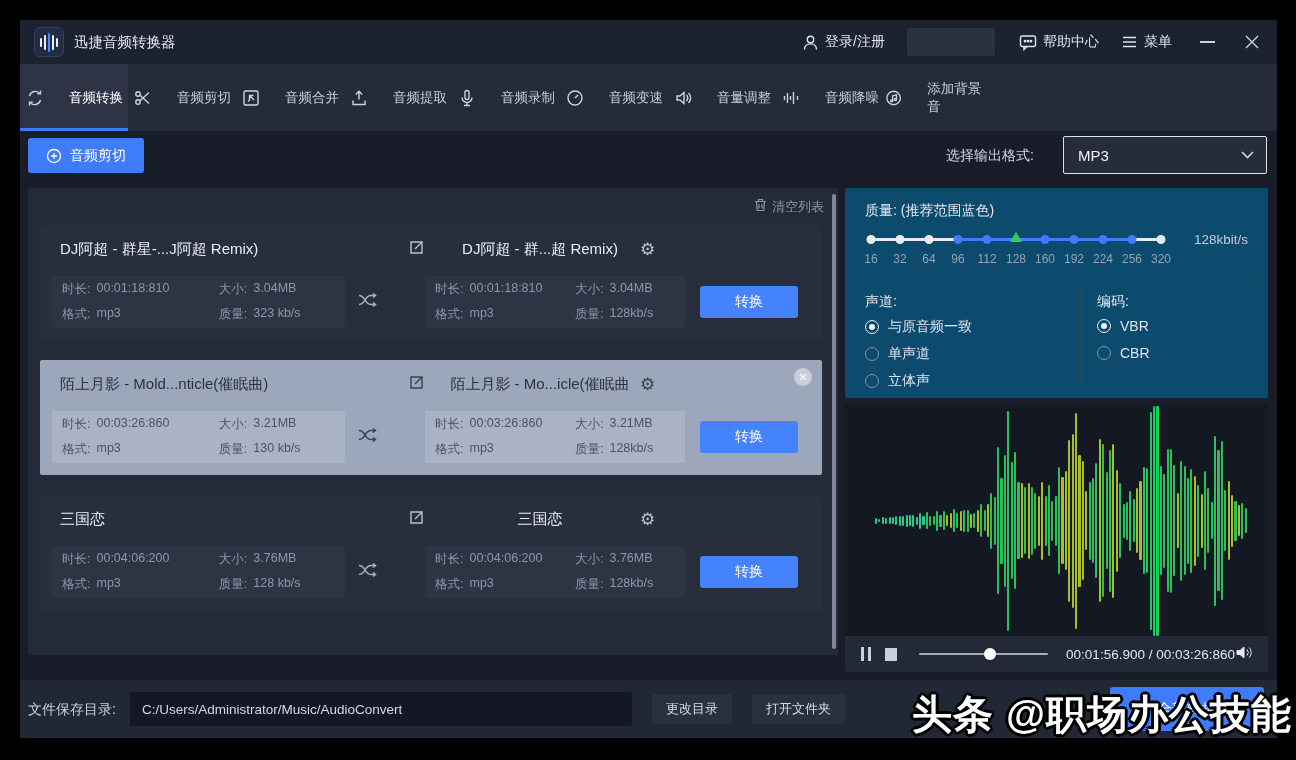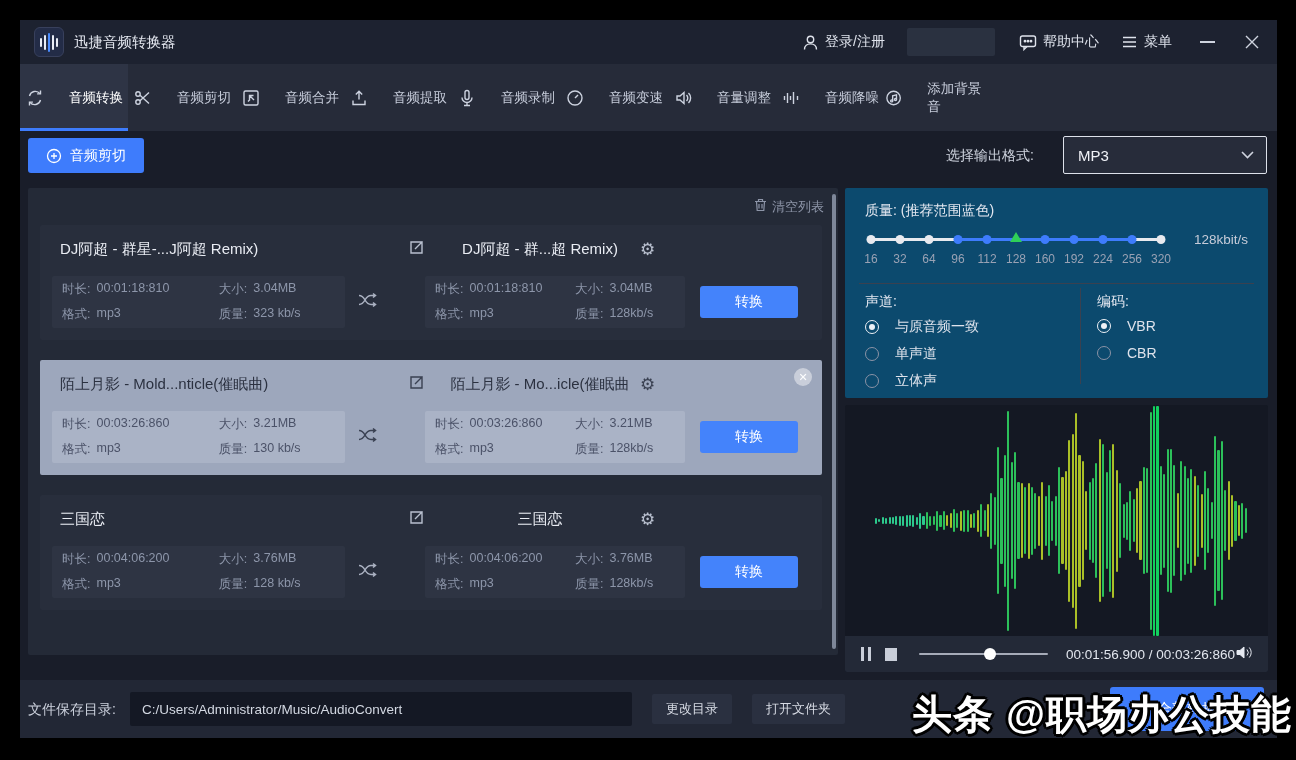--- a/index.html
+++ b/index.html
@@ -83,21 +83,21 @@
   .qdot { position:absolute; top:3px; width:9px; height:9px; border-radius:50%; transform:translateX(-50%); }
   .qdot.w { background:#e8eaef; }
   .qdot.b { background:#3e7cfc; }
   .qtri { position:absolute; top:0px; transform:translateX(-50%); width:0; height:0;
     border-left:6px solid transparent; border-right:6px solid transparent; border-bottom:10px solid #2fd058; }
   .qtick { position:absolute; top:20px; transform:translateX(-50%); color:#9aa2b4; font-size:12px; }
   .q-cur { position:absolute; right:20px; top:44px; color:#c6cbd8; font-size:13.5px; }
   .sep-h { position:absolute; left:14px; right:14px; top:95px; height:1px; background:#3a4150; }
   .sep-v { position:absolute; left:235px; top:100px; bottom:14px; width:1px; background:#3a4150; }
   .grp-label { position:absolute; color:#e3e7f0; font-size:14px; }
-  .radio-row { position:absolute; display:flex; align-items:center; gap:16px; color:#dfe3ec; font-size:14px; }
+  .radio-row { position:absolute; display:flex; align-items:center; gap:9px; color:#dfe3ec; font-size:14px; }
   .rcircle { width:14px; height:14px; border-radius:50%; border:1.5px solid #8b93a6; position:relative; }
   .rcircle.on { border-color:#eef1f6; }
   .rcircle.on::after { content:""; position:absolute; left:3px; top:3px; width:6px; height:6px;
     border-radius:50%; background:#eef1f6; }
 
   
   .wavepanel { position:absolute; left:825px; top:274px; width:423px; height:267px; background:#141823;
     border-radius:2px; overflow:hidden; }
   #wave { position:absolute; left:30px; right:16px; top:0; height:231px; display:flex; align-items:center; }
   #wave i { display:block; width:2.1px; margin-right:1.3px; border-radius:1px; }

